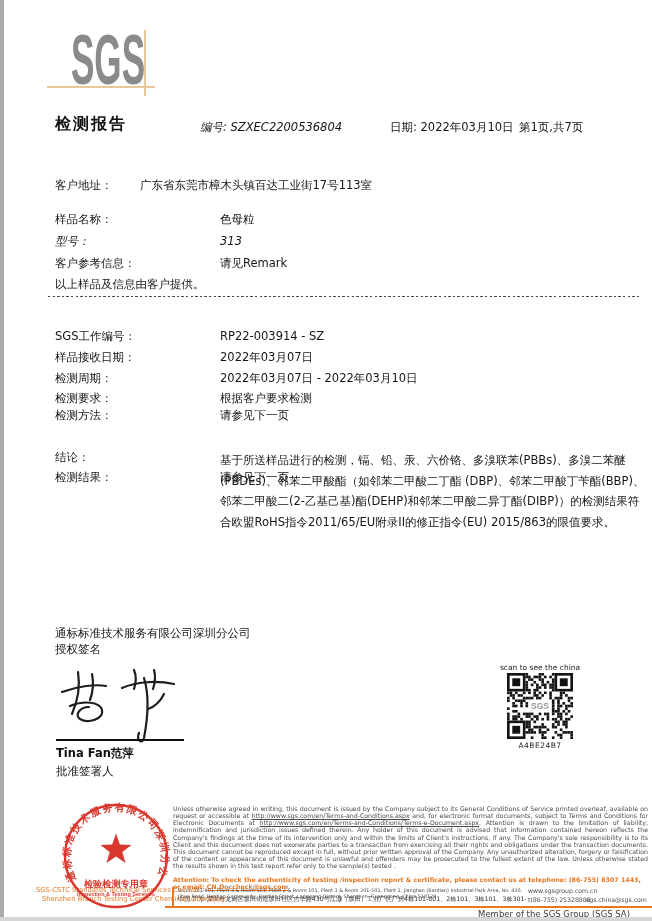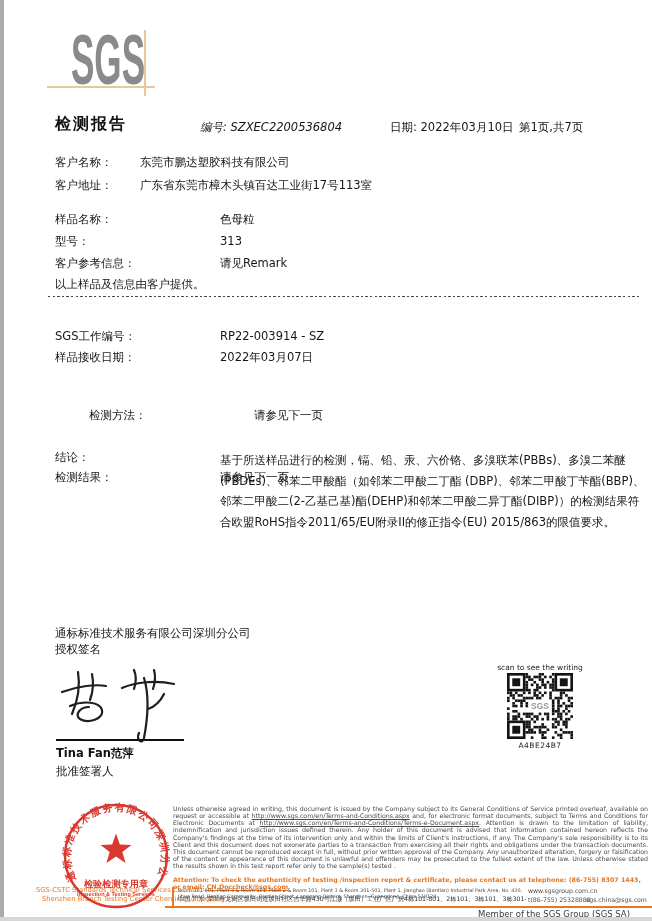--- a/index.html
+++ b/index.html
@@ -67,45 +67,48 @@
     <text x="1" y="56" font-size="70" font-weight="bold" fill="#8a8a8a" font-family="Liberation Sans, sans-serif" textLength="74" lengthAdjust="spacingAndGlyphs">SGS</text>
   </svg>
   <div class="abs logo-vline"></div>
   <div class="abs logo-hline"></div>
 
   <div class="abs doc-title">检测报告</div>
   <div class="abs hdr-meta" style="left:200px;font-style:italic;">编号: SZXEC2200536804</div>
   <div class="abs hdr-meta" style="left:390px;">日期: 2022年03月10日</div>
   <div class="abs hdr-meta" style="left:519px;">第1页,共7页</div>
 
-  <div class="abs row" style="left:55px;top:155px;">
-    <span class="lbl w85">客户名称：</span><span>东莞市鹏达塑胶科技有限公司</span>
-  </div>
   <div class="abs row" style="left:55px;top:178px;">
     <span class="lbl w85">客户地址：</span><span>广东省东莞市樟木头镇百达工业街17号113室</span>
   </div>
   <div class="abs row" style="left:55px;top:212px;">
     <span class="lbl w165">样品名称：</span><span>色母粒</span>
   </div>
-  <div class="abs row" style="left:55px;top:234px;">
+  <div class="abs row" style="left:55px;top:234px;font-style:italic;">
     <span class="lbl w165">型号：</span><span>313</span>
   </div>
   <div class="abs row" style="left:55px;top:256px;">
     <span class="lbl w165">客户参考信息：</span><span>请见Remark</span>
   </div>
   <div class="abs row" style="left:55px;top:277px;text-align:right;">以上样品及信息由客户提供。</div>
   <div class="abs dashline"></div>
 
   <div class="abs row" style="left:55px;top:329px;">
     <span class="lbl w165">SGS工作编号：</span><span>RP22-003914 - SZ</span>
   </div>
   <div class="abs row" style="left:55px;top:350px;">
     <span class="lbl w165">样品接收日期：</span><span>2022年03月07日</span>
   </div>
-  <div class="abs row" style="left:55px;top:408px;margin-left:34px;">
+  <div class="abs row" style="left:55px;top:371px;">
+    <span class="lbl w165">检测周期：</span><span>2022年03月07日 - 2022年03月10日</span>
+  </div>
+  <div class="abs row" style="left:55px;top:391px;">
+    <span class="lbl w165">检测要求：</span><span>根据客户要求检测</span>
+  </div>
+  <div class="abs row" style="left:55px;top:408px;">
     <span class="lbl w165">检测方法：</span><span>请参见下一页</span>
   </div>
   <div class="abs row" style="left:55px;top:428px;margin-top:42px;">
     <span class="lbl w165">检测结果：</span><span>请参见下一页</span>
   </div>
   <div class="abs conc">
     <span class="lbl">结论：</span>
     <span class="val">基于所送样品进行的检测，镉、铅、汞、六价铬、多溴联苯(PBBs)、多溴二苯醚(PBDEs)、邻苯二甲酸酯（如邻苯二甲酸二丁酯 (DBP)、邻苯二甲酸丁苄酯(BBP)、邻苯二甲酸二(2-乙基己基)酯(DEHP)和邻苯二甲酸二异丁酯(DIBP)）的检测结果符合欧盟RoHS指令2011/65/EU附录II的修正指令(EU) 2015/863的限值要求。</span>
   </div>
 
@@ -121,21 +124,21 @@
     <path d="M66,26 C80,20 100,18 118,22"></path>
     <path d="M78,8 C81,15 80,21 78,27"></path>
     <path d="M98,8 C100,15 99,21 97,27"></path>
     <path d="M88,16 C93,32 92,55 88,76 C86,83 80,78 83,71"></path>
     <path d="M108,32 C104,40 98,45 92,47"></path>
   </svg>
   <div class="abs sig-line"></div>
   <div class="abs sig-name">Tina Fan范萍</div>
   <div class="abs sig-role">批准签署人</div>
 
-  <div class="abs qr-caption">scan to see the writing</div>
+  <div class="abs qr-caption">scan to see the china</div>
   <div class="abs qr-box"><svg width="66" height="66" viewBox="0 0 66 66" fill="#141414">
         <rect x="18.48" y="0.00" width="2.64" height="2.64"></rect>
         <rect x="31.68" y="0.00" width="2.64" height="2.64"></rect>
         <rect x="34.32" y="0.00" width="2.64" height="2.64"></rect>
         <rect x="44.88" y="0.00" width="2.64" height="2.64"></rect>
         <rect x="18.48" y="2.64" width="2.64" height="2.64"></rect>
         <rect x="21.12" y="2.64" width="2.64" height="2.64"></rect>
         <rect x="26.40" y="2.64" width="2.64" height="2.64"></rect>
         <rect x="29.04" y="2.64" width="2.64" height="2.64"></rect>
         <rect x="31.68" y="2.64" width="2.64" height="2.64"></rect>

